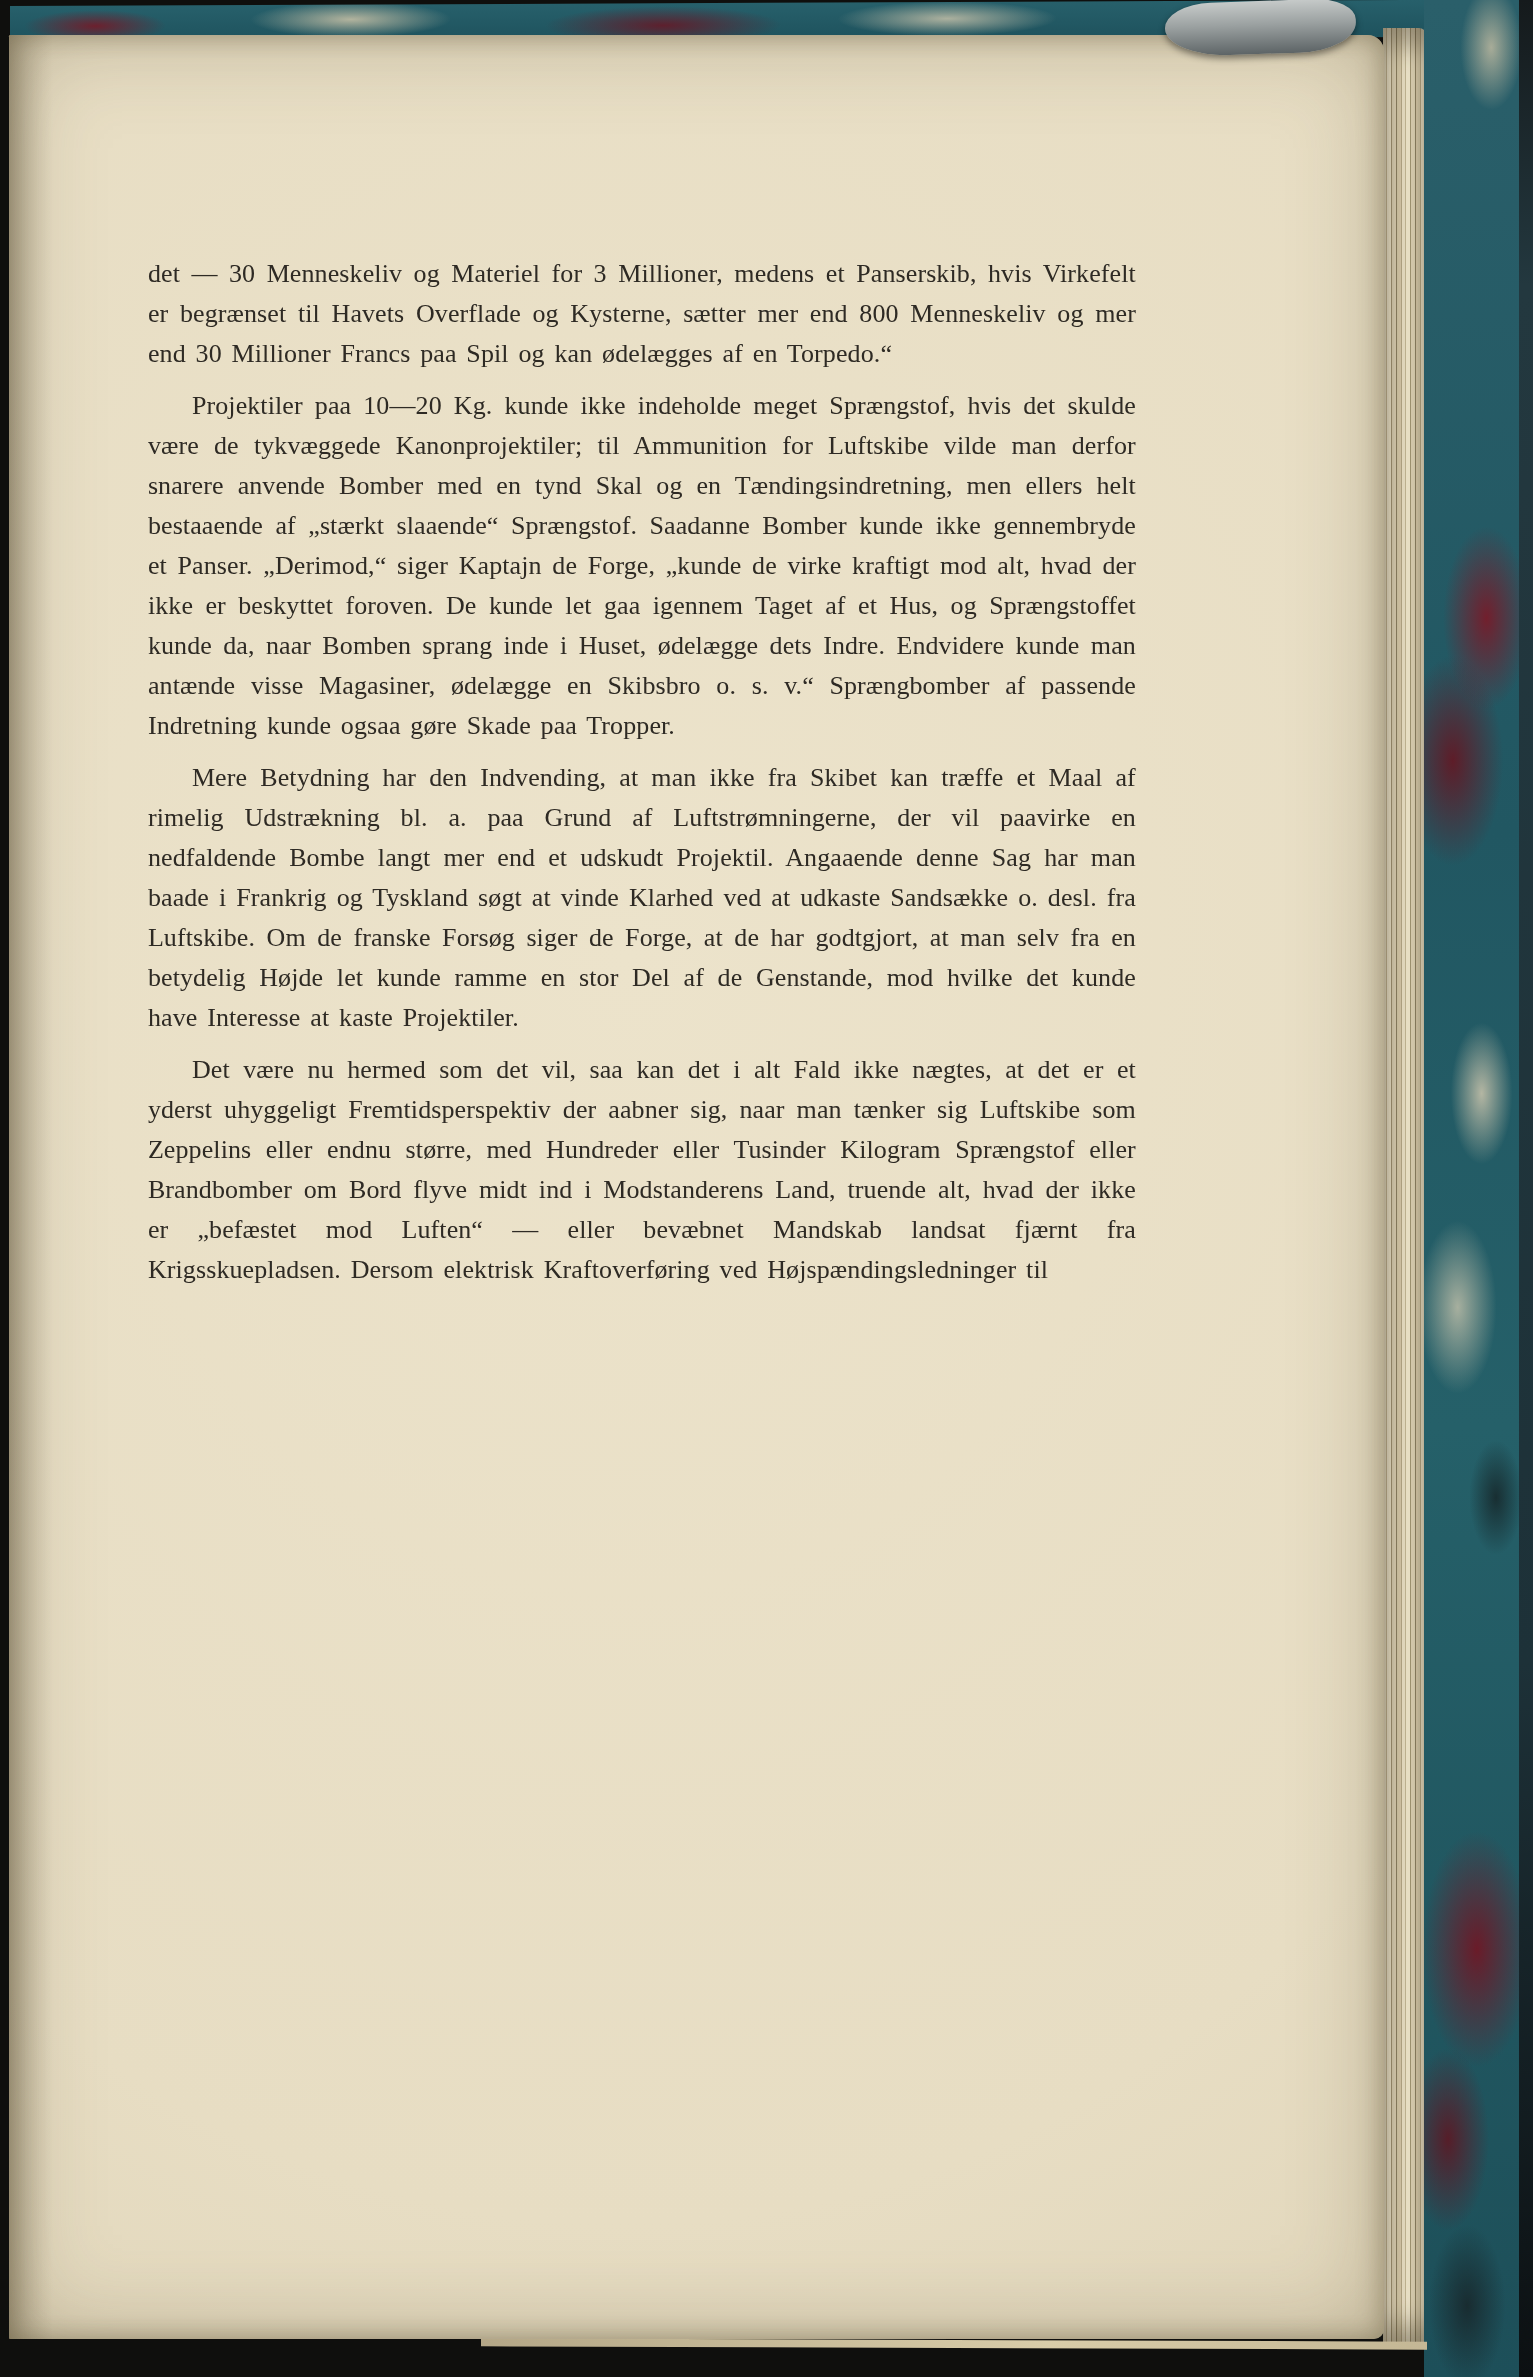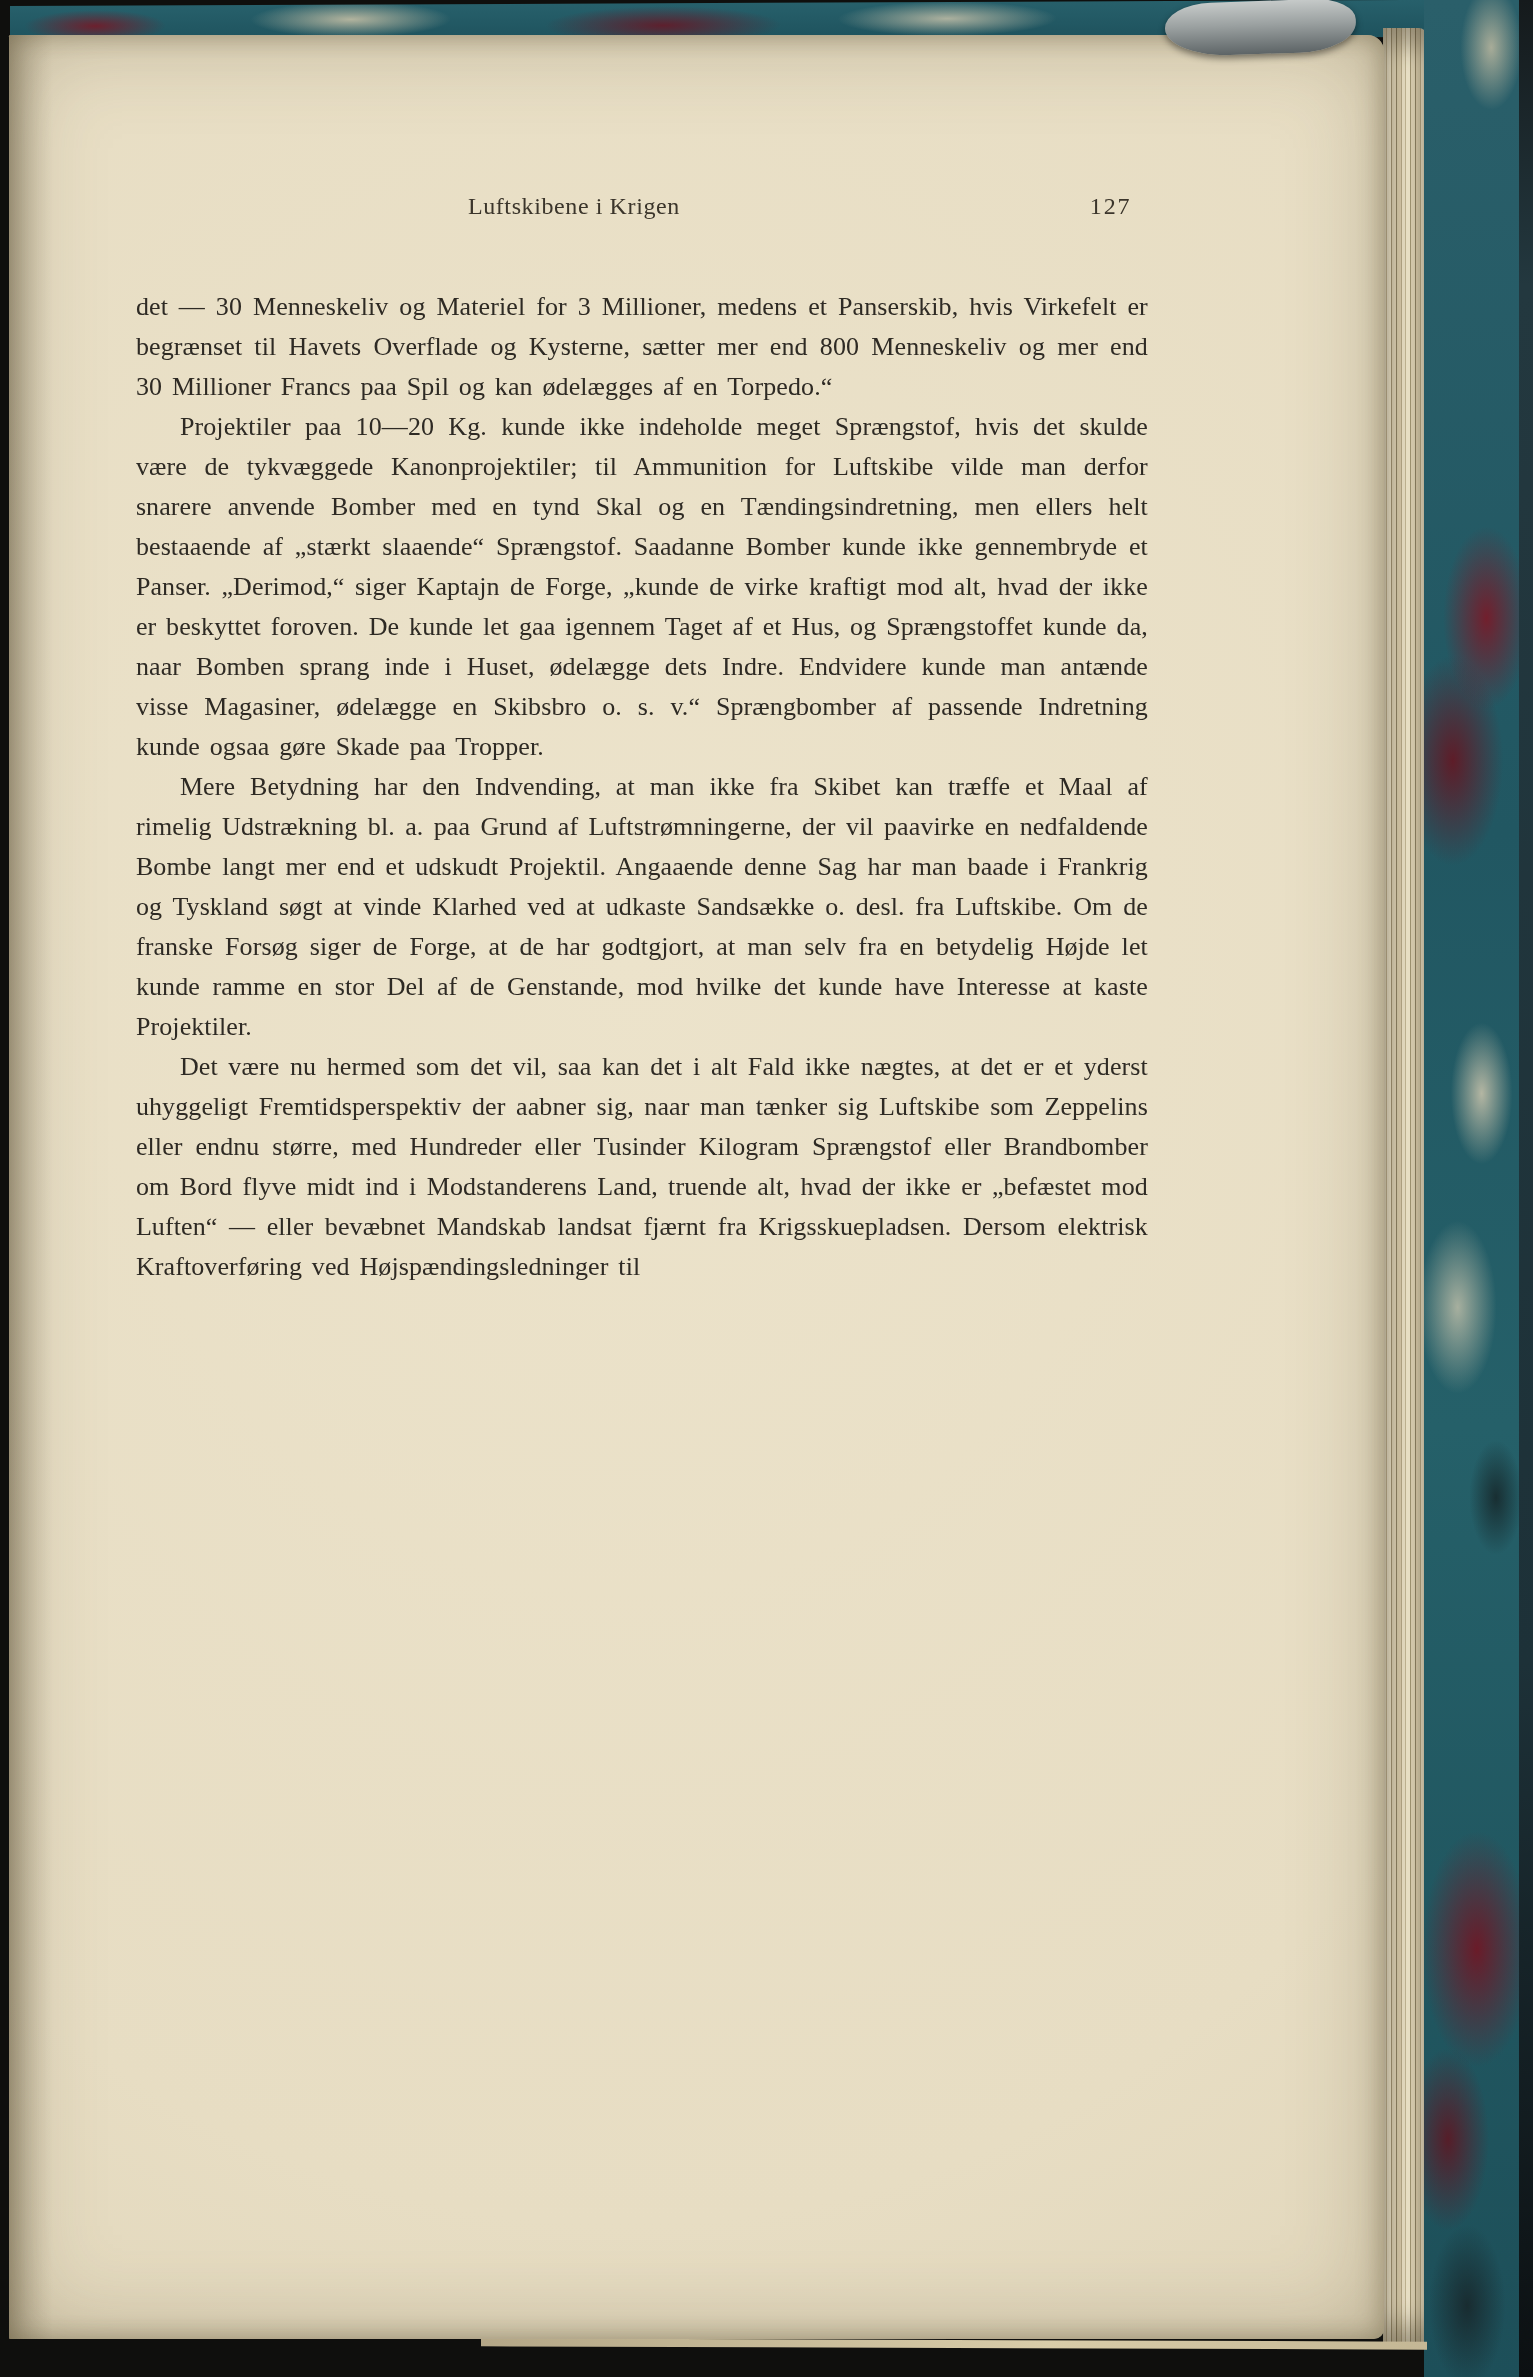--- a/index.html
+++ b/index.html
@@ -93,42 +93,38 @@
   .running-header .pagenum{
     position:absolute; right:16.4px; top:0; letter-spacing:1.9px;
   }
 
   .text-block{
     margin-top:61px;
     font-size:26px; line-height:40px;
     color:#2e2a24;
     text-align:justify; word-spacing:3.2px; letter-spacing:0.1px;
   }
-  .text-block p{ margin:0; }
+  .text-block p{ margin:12px; }
   .text-block p + p{ text-indent:44px; }
 </style>
 </head>
 <body>
 
 <div class="scan">
 
   <div class="marble-top"></div>
   <div class="page-stack"></div>
   <div class="marble-strip"></div>
   <div class="cover-edge"></div>
   <div class="bottom-edge"></div>
 
   <div class="page">
     <div class="gutter-shadow"></div>
 
     <div class="page-inner">
-      <div class="running-header">
-        <span class="title">Luftskibene i Krigen</span>
-        <span class="pagenum">127</span>
-      </div>
 
       <div class="text-block">
         <p>det — 30 Menneskeliv og Materiel for 3 Millioner, medens et Panserskib, hvis Virkefelt er begrænset til Havets Overflade og Kysterne, sætter mer end 800 Menneskeliv og mer end 30 Millioner Francs paa Spil og kan ødelægges af en Torpedo.“</p>
         <p>Projektiler paa 10—20 Kg. kunde ikke indeholde meget Sprængstof, hvis det skulde være de tykvæggede Kanonprojektiler; til Ammunition for Luftskibe vilde man derfor snarere anvende Bomber med en tynd Skal og en Tændingsindretning, men ellers helt bestaaende af „stærkt slaaende“ Sprængstof. Saadanne Bomber kunde ikke gennembryde et Panser. „Derimod,“ siger Kaptajn de Forge, „kunde de virke kraftigt mod alt, hvad der ikke er beskyttet foroven. De kunde let gaa igennem Taget af et Hus, og Sprængstoffet kunde da, naar Bomben sprang inde i Huset, ødelægge dets Indre. Endvidere kunde man antænde visse Magasiner, ødelægge en Skibsbro o. s. v.“ Sprængbomber af passende Indretning kunde ogsaa gøre Skade paa Tropper.</p>
         <p>Mere Betydning har den Indvending, at man ikke fra Skibet kan træffe et Maal af rimelig Udstrækning bl. a. paa Grund af Luftstrømningerne, der vil paavirke en nedfaldende Bombe langt mer end et udskudt Projektil. Angaaende denne Sag har man baade i Frankrig og Tyskland søgt at vinde Klarhed ved at udkaste Sandsække o. desl. fra Luftskibe. Om de franske Forsøg siger de Forge, at de har godtgjort, at man selv fra en betydelig Højde let kunde ramme en stor Del af de Genstande, mod hvilke det kunde have Interesse at kaste Projektiler.</p>
         <p>Det være nu hermed som det vil, saa kan det i alt Fald ikke nægtes, at det er et yderst uhyggeligt Fremtidsperspektiv der aabner sig, naar man tænker sig Luftskibe som Zeppelins eller endnu større, med Hundreder eller Tusinder Kilogram Sprængstof eller Brandbomber om Bord flyve midt ind i Modstanderens Land, truende alt, hvad der ikke er „befæstet mod Luften“ — eller bevæbnet Mandskab landsat fjærnt fra Krigsskuepladsen. Dersom elektrisk Kraftoverføring ved Højspændingsledninger til</p>
       </div>
     </div>
   </div>
 

